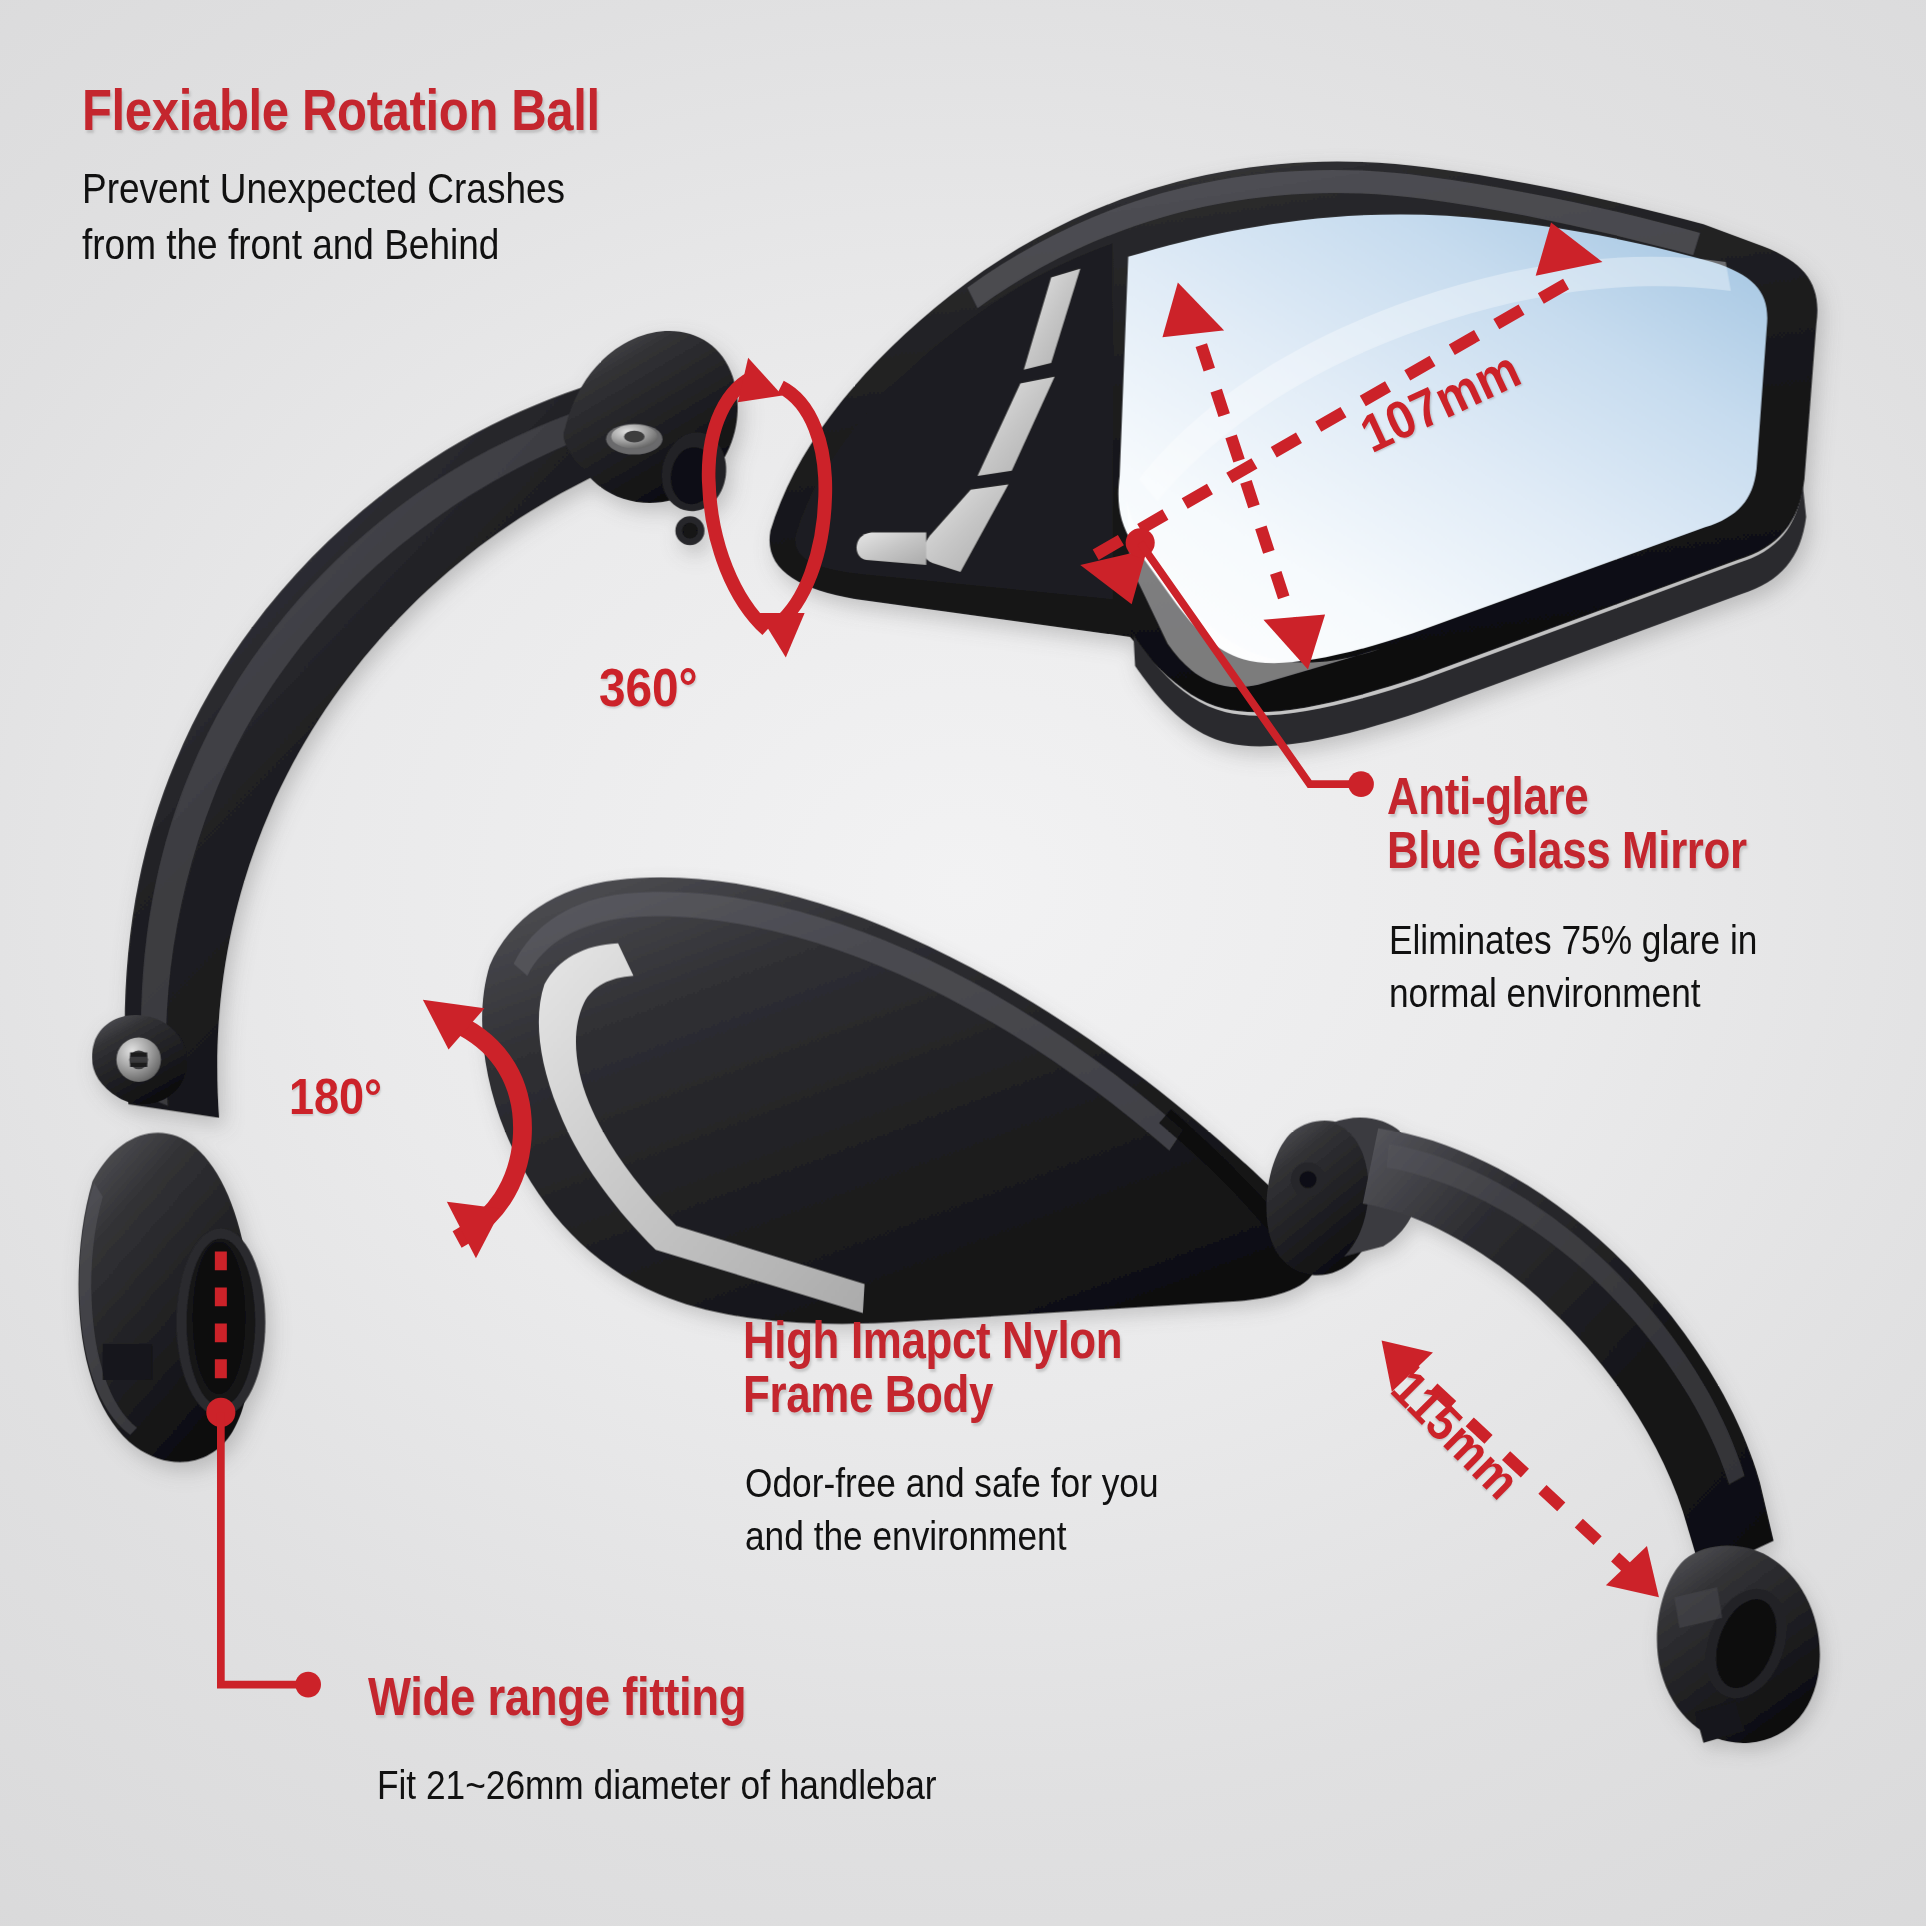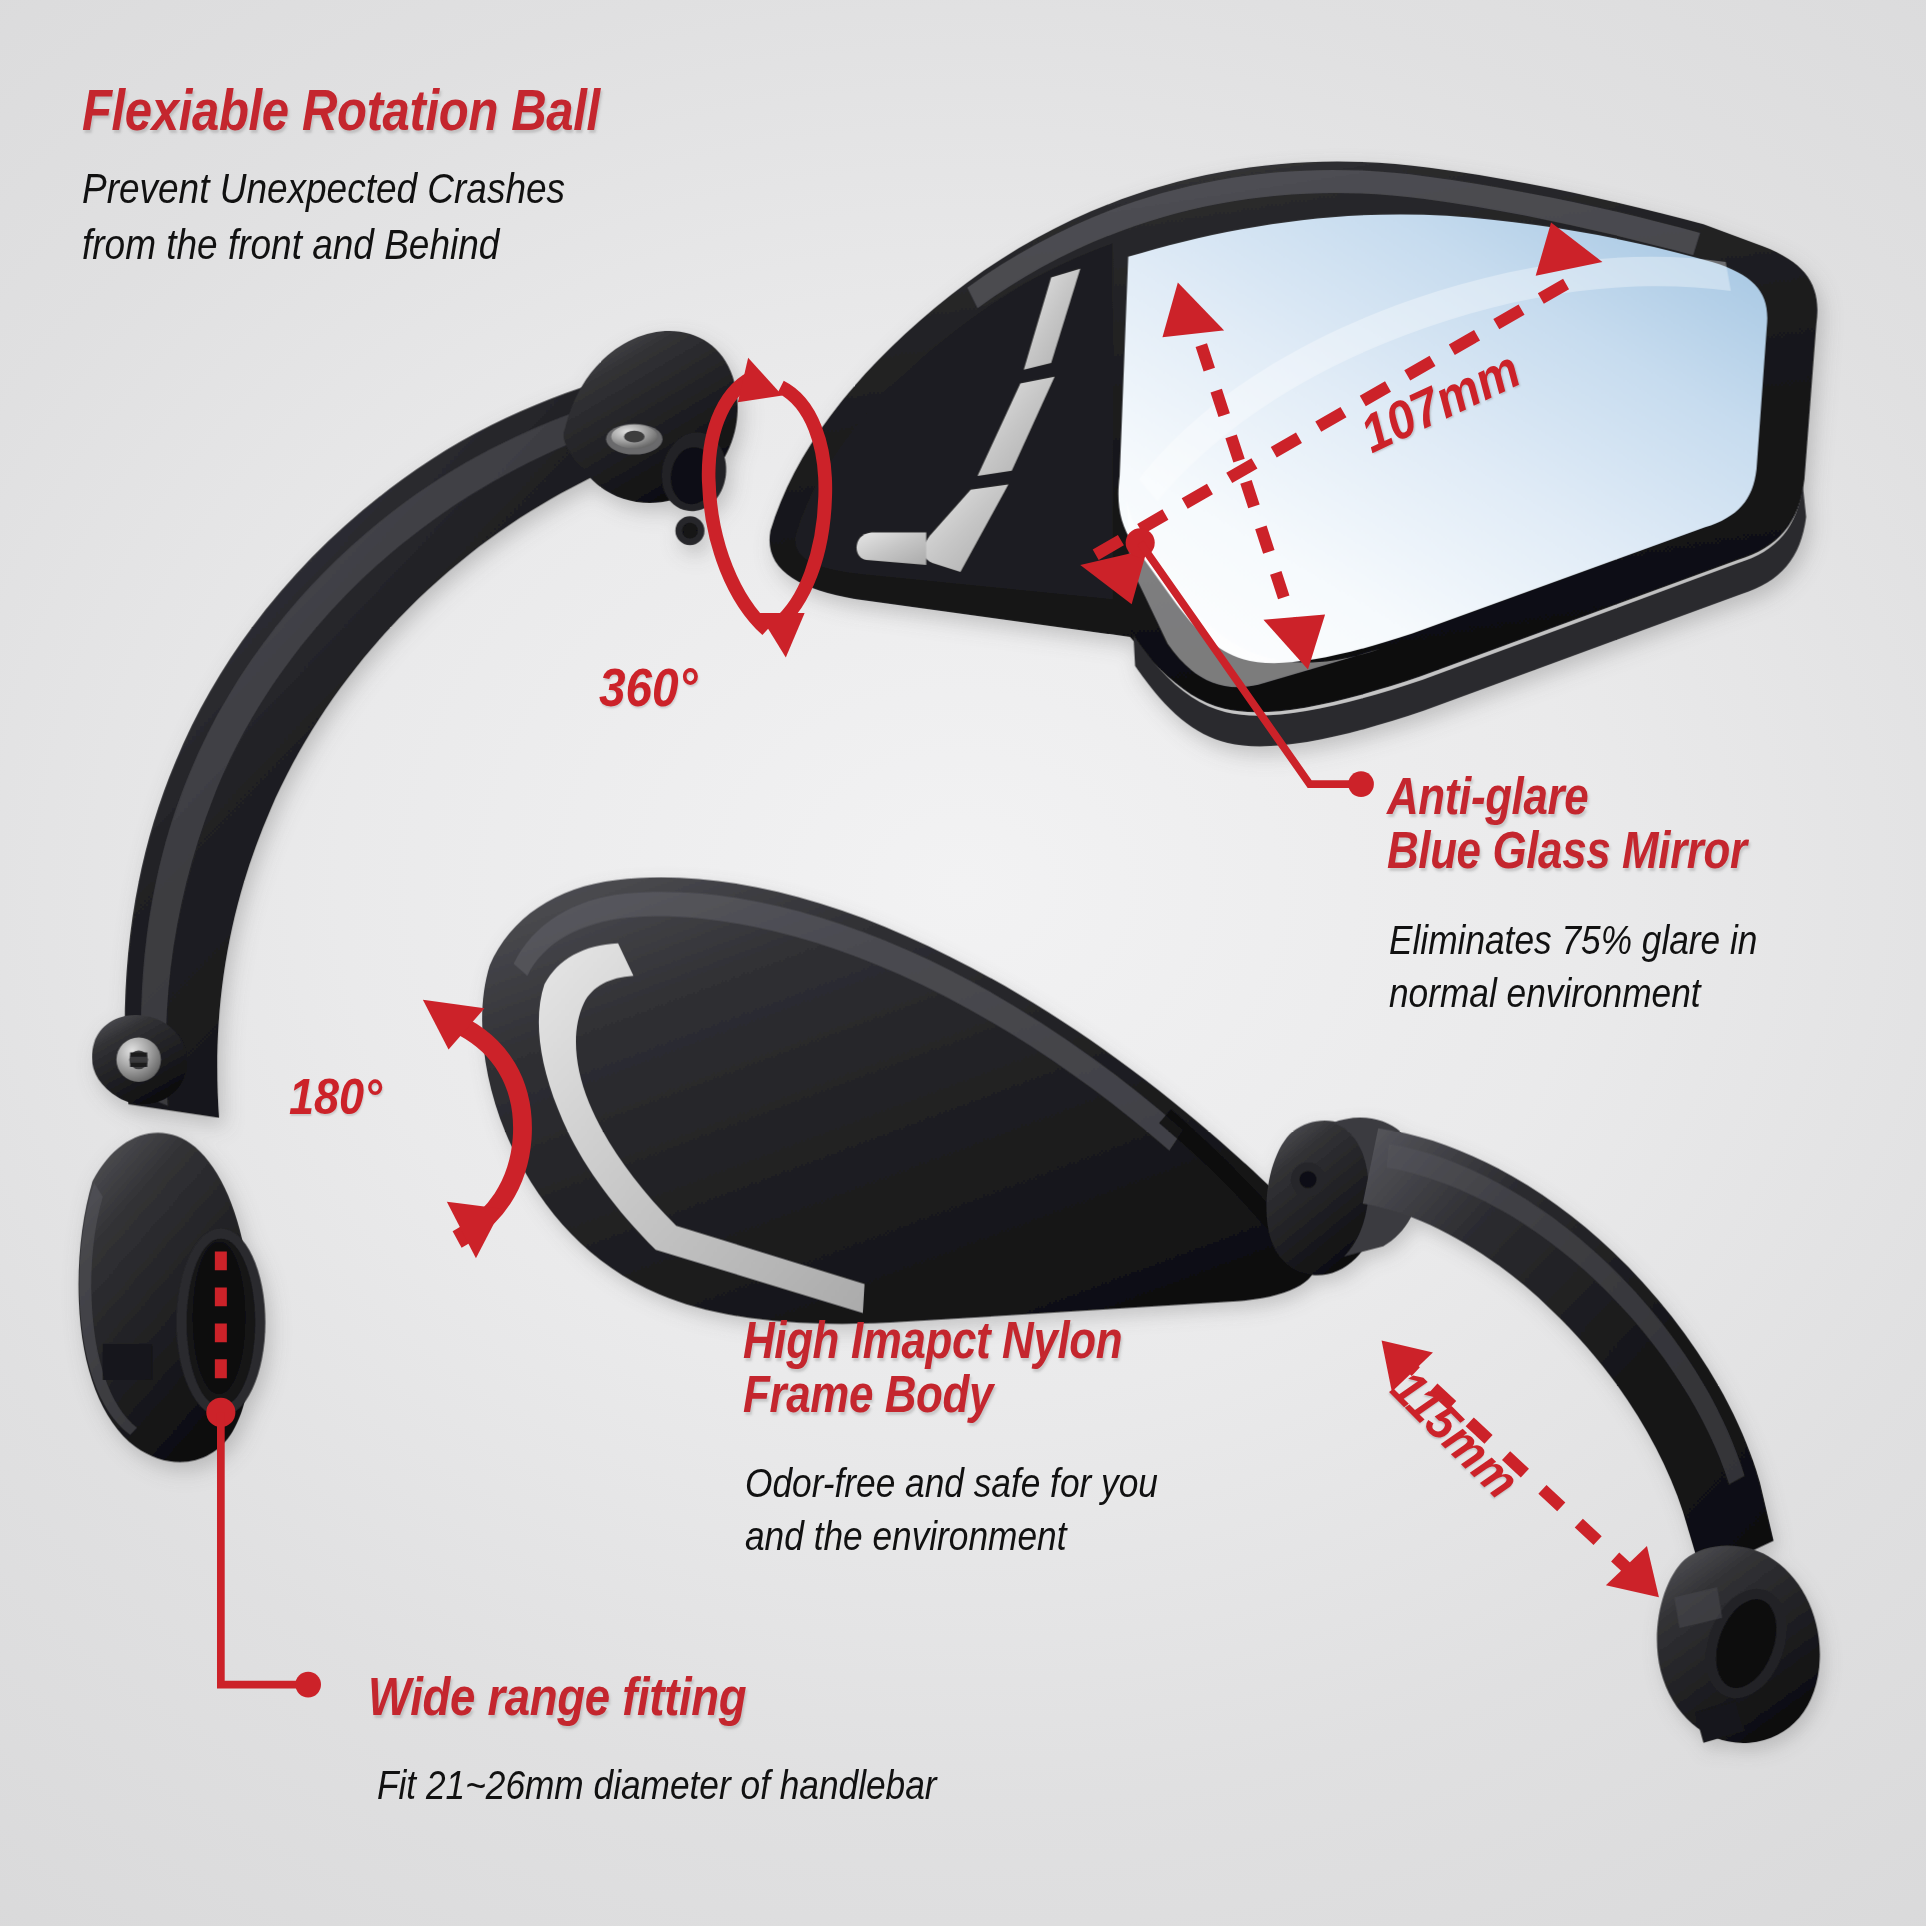--- a/index.html
+++ b/index.html
@@ -4,21 +4,21 @@
 <style>
   html,body{margin:0;padding:0;}
   body{
     width:1926px;height:1926px;
     background:
       radial-gradient(ellipse 85% 70% at 50% 46%, #f2f2f3 0%, #eaeaeb 38%, #e0e0e1 68%, #d9d9da 100%);
     font-family:"Liberation Sans", sans-serif;
     overflow:hidden;
     position:relative;
   }
-  .stage{position:absolute;inset:0;font-style:italic;}
+  .stage{position:absolute;inset:0;}
   .abs{position:absolute;}
 
   
   .hl{
     color:#c4262e;
     font-weight:bold;
     letter-spacing:-0.4px;
     line-height:1.06;
     transform:scaleX(0.86);
     transform-origin:left top;

